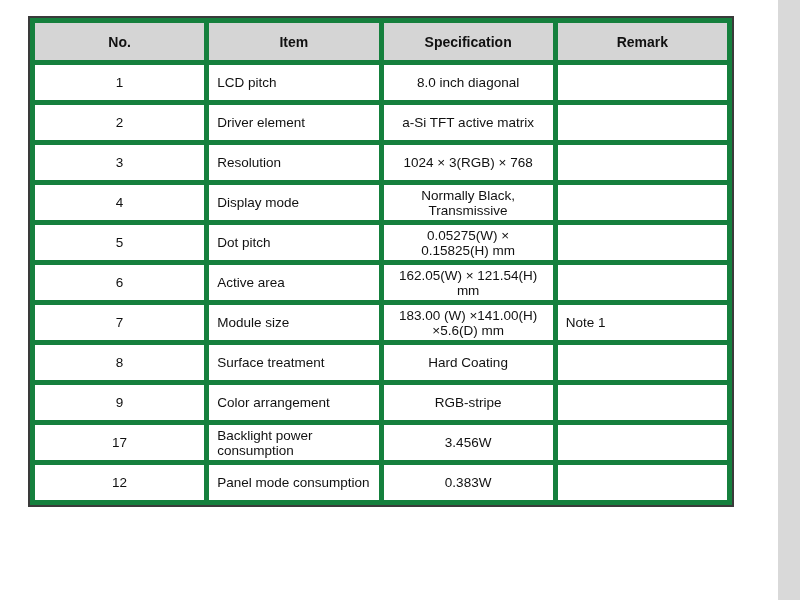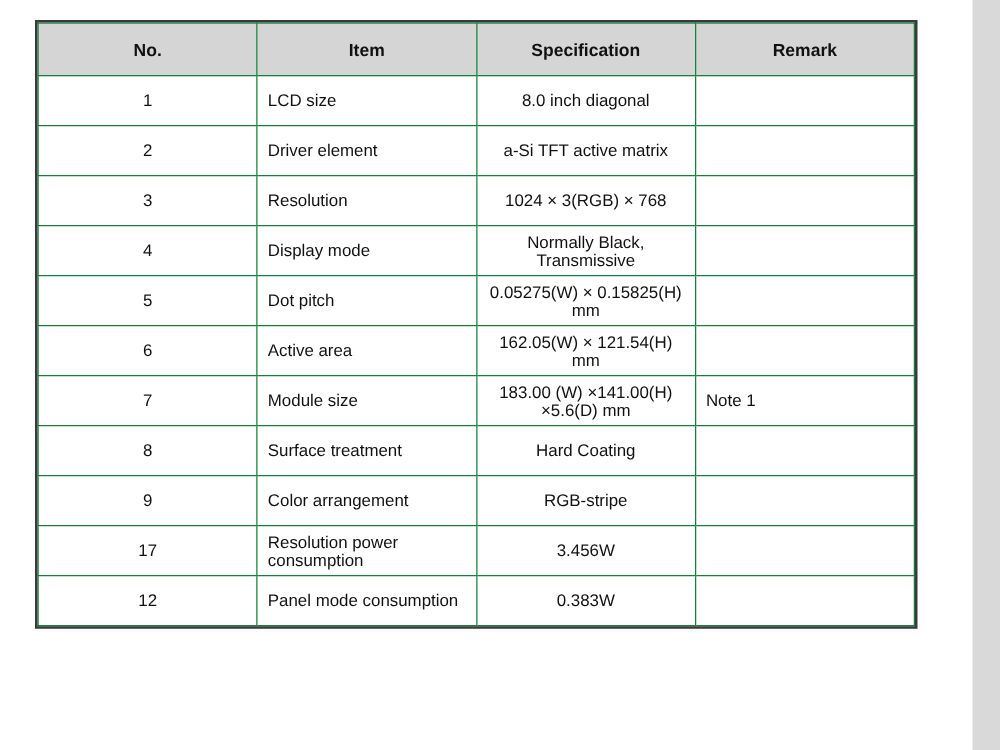--- a/index.html
+++ b/index.html
@@ -32,21 +32,21 @@
     top: 18px;
     width: 702px;
   }
   table.spec {
     border-collapse: collapse;
     width: 702px;
     table-layout: fixed;
     background: #ffffff;
   }
   table.spec td, table.spec th {
-    border: 1px solid #15803d;
+    border: 5px solid #15803d;
     font-size: 13.5px;
     color: #111111;
     font-weight: normal;
     padding: 0 8px;
     height: 40px;
     vertical-align: middle;
     box-sizing: border-box;
   }
   table.spec thead th {
     background: #d5d5d5;
@@ -97,21 +97,21 @@
         <tr>
           <th class="c-no">No.</th>
           <th class="c-item">Item</th>
           <th class="c-spec">Specification</th>
           <th class="c-remark">Remark</th>
         </tr>
       </thead>
       <tbody>
         <tr>
           <td class="c-no">1</td>
-          <td class="c-item">LCD size</td>
+          <td class="c-item">LCD pitch</td>
           <td class="c-spec">8.0 inch diagonal</td>
           <td class="c-remark"></td>
         </tr>
         <tr>
           <td class="c-no">2</td>
           <td class="c-item">Driver element</td>
           <td class="c-spec">a-Si TFT active matrix</td>
           <td class="c-remark"></td>
         </tr>
         <tr>
@@ -151,21 +151,21 @@
           <td class="c-remark"></td>
         </tr>
         <tr>
           <td class="c-no">9</td>
           <td class="c-item">Color arrangement</td>
           <td class="c-spec">RGB-stripe</td>
           <td class="c-remark"></td>
         </tr>
         <tr>
           <td class="c-no">17</td>
-          <td class="c-item">Resolution power consumption</td>
+          <td class="c-item">Backlight power consumption</td>
           <td class="c-spec">3.456W</td>
           <td class="c-remark"></td>
         </tr>
         <tr>
           <td class="c-no">12</td>
           <td class="c-item">Panel mode consumption</td>
           <td class="c-spec">0.383W</td>
           <td class="c-remark"></td>
         </tr>
       </tbody>

